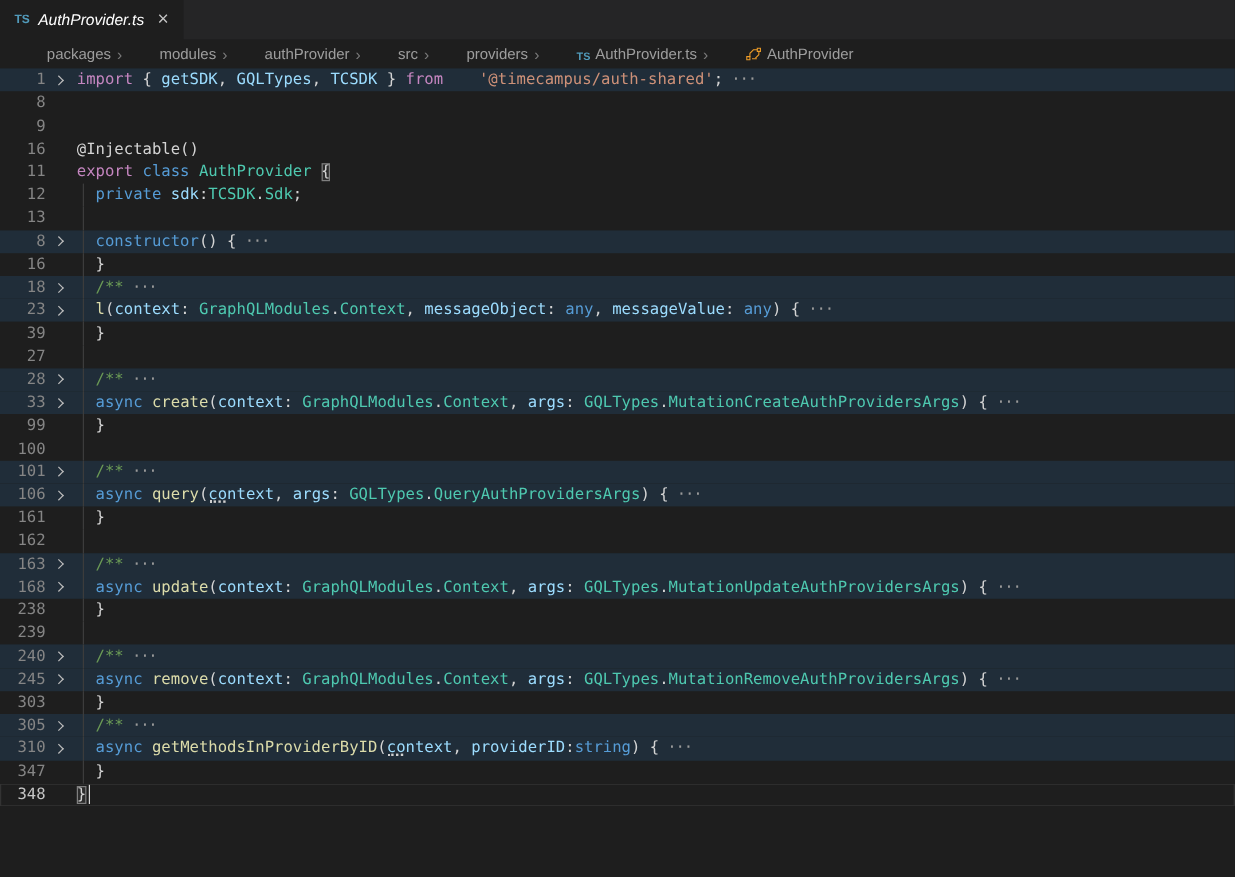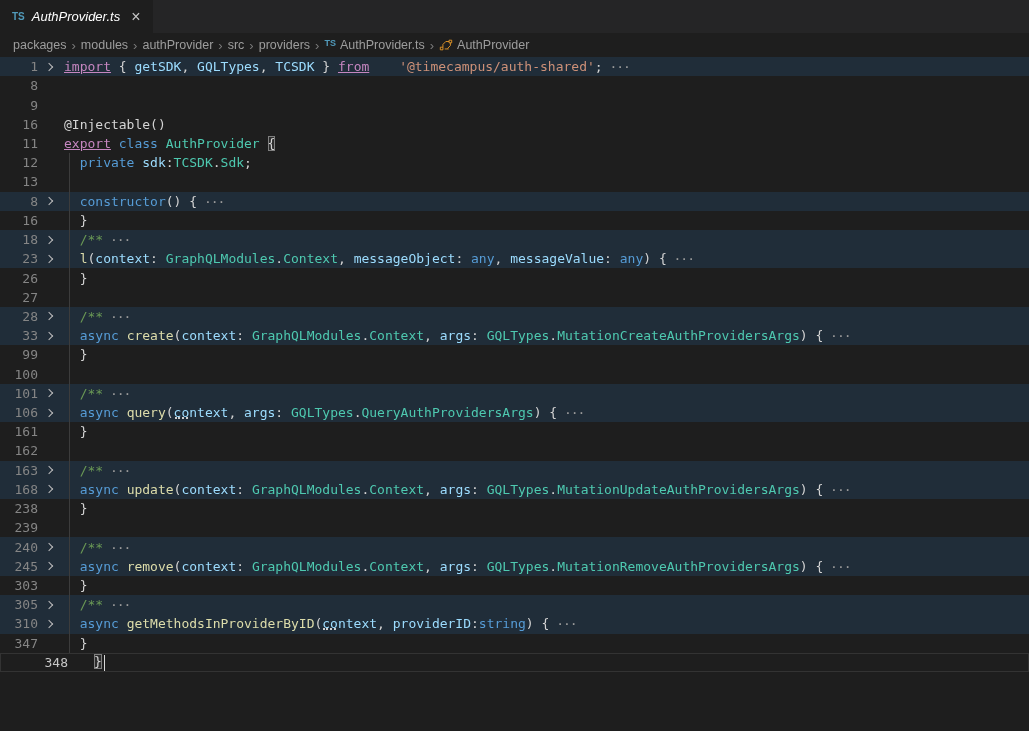--- a/index.html
+++ b/index.html
@@ -13,47 +13,47 @@
          gap:7px; padding:0 12px; min-width:140px; cursor:pointer; }
   .ts-badge { color:#519aba; font-weight:bold; font-size:10px;
               font-family:"Liberation Sans", sans-serif; letter-spacing:0; }
   .tab-label { color:#ffffff; font-style:italic; font-size:13px; }
   .tab-close { color:#c5c5c5; font-size:16px; line-height:1; margin-left:4px; cursor:pointer; }
 
   
   .breadcrumb { position:absolute; top:33px; left:0; right:0; height:24px;
                 background:#1e1e1e; display:flex; align-items:center;
                 padding-left:13px; font-size:12.5px; color:#9d9d9d; }
-  .bc-item { display:flex; align-items:flex-start; gap:4px; cursor:pointer; white-space:nowrap; }
+  .bc-item { display:flex; align-items:flex-end; gap:4px; cursor:pointer; white-space:nowrap;margin-left:26px; }
   .bc-sep { color:#7a7a7a; margin:0 5px; font-size:13px; }
   .bc-ts { color:#519aba; font-weight:bold; font-size:9px; }
   .bc-class-icon svg { display:block; }
 
   
   .editor { position:absolute; top:57px; left:0; right:0; bottom:0;
             background:#1e1e1e;
             font-family:"DejaVu Sans Mono","Liberation Mono",monospace;
             font-size:13px; }
   .line { position:relative; height:19.23px; display:flex; align-items:center;
           white-space:pre; }
   .line.hl { background:#202d39; }
-  .line.cur { box-shadow: inset 0 0 0 1px #333333; padding-left: 30px; }
+  .line.cur { box-shadow: inset 0 0 0 1px #333333; }
   .gutter { width:38px; text-align:right; color:#858585; flex:none;
             font-size:13px; user-select:none; }
   .line.cur .gutter { color:#c6c6c6; }
   .chev-cell { width:26px; flex:none; display:flex; align-items:center; }
   .chevron { width:6px; height:6px; border-top:1.4px solid #bcbcbc;
              border-right:1.4px solid #bcbcbc; transform:rotate(45deg);
              margin-left:8px; }
   .guide { position:absolute; left:69px; top:0; bottom:0; width:1px;
            background:#3c3c3c; pointer-events:none; }
   .code { position:relative; color:#d4d4d4; }
 
   .tok-kw   { color:#569cd6;text-align:right; }
-  .tok-ctrl { color:#c586c0;text-decoration:underline; }
+  .tok-ctrl { color:#c586c0; }
   .tok-fn   { color:#dcdcaa; }
   .tok-var  { color:#9cdcfe; }
   .tok-typ  { color:#4ec9b0; }
   .tok-str  { color:#ce9178;margin-left:22px; }
   .tok-com  { color:#6a9955; }
   .tok-pun  { color:#d4d4d4; }
   .tok-fold { color:#9a9a9a; letter-spacing:-1px; }
   .tok-punb { color:#d4d4d4; outline:1px solid #7f7f7f; outline-offset:-1px;
               background:rgba(110,110,110,0.18); }
   .tok-varh { color:#9cdcfe; position:relative; }
@@ -116,21 +116,21 @@
     <div class="line"><span class="gutter">8</span><span class="chev-cell"></span><span class="code"></span></div>
     <div class="line"><span class="gutter">9</span><span class="chev-cell"></span></div>
     <div class="line"><span class="gutter">16</span><span class="chev-cell"></span><span class="code"><span class="tok-pun">@Injectable()</span></span></div>
     <div class="line"><span class="gutter">11</span><span class="chev-cell"></span><span class="code"><span class="tok-ctrl">export</span><span class="tok-pun"> </span><span class="tok-kw">class</span><span class="tok-pun"> </span><span class="tok-typ">AuthProvider</span><span class="tok-pun"> </span><span class="tok-punb">{</span></span></div>
     <div class="line"><span class="gutter">12</span><span class="chev-cell"></span><span class="guide"></span><span class="code"><span class="tok-pun">  </span><span class="tok-kw">private</span><span class="tok-pun"> </span><span class="tok-var">sdk</span><span class="tok-pun">:</span><span class="tok-typ">TCSDK</span><span class="tok-pun">.</span><span class="tok-typ">Sdk</span><span class="tok-pun">;</span></span></div>
     <div class="line"><span class="gutter">13</span><span class="chev-cell"></span><span class="guide"></span><span class="code"></span></div>
     <div class="line hl"><span class="gutter">8</span><span class="chev-cell"><span class="chevron"></span></span><span class="guide"></span><span class="code"><span class="tok-pun">  </span><span class="tok-kw">constructor</span><span class="tok-pun">() {</span><span class="tok-fold"> ···</span></span></div>
     <div class="line"><span class="gutter">16</span><span class="chev-cell"></span><span class="guide"></span><span class="code"><span class="tok-pun">  }</span></span></div>
     <div class="line hl"><span class="gutter">18</span><span class="chev-cell"><span class="chevron"></span></span><span class="guide"></span><span class="code"><span class="tok-pun">  </span><span class="tok-com">/**</span><span class="tok-fold"> ···</span></span></div>
     <div class="line hl"><span class="gutter">23</span><span class="chev-cell"><span class="chevron"></span></span><span class="guide"></span><span class="code"><span class="tok-pun">  </span><span class="tok-fn">l</span><span class="tok-pun">(</span><span class="tok-var">context</span><span class="tok-pun">: </span><span class="tok-typ">GraphQLModules</span><span class="tok-pun">.</span><span class="tok-typ">Context</span><span class="tok-pun">, </span><span class="tok-var">messageObject</span><span class="tok-pun">: </span><span class="tok-kw">any</span><span class="tok-pun">, </span><span class="tok-var">messageValue</span><span class="tok-pun">: </span><span class="tok-kw">any</span><span class="tok-pun">) {</span><span class="tok-fold"> ···</span></span></div>
-    <div class="line"><span class="gutter">26</span><span class="chev-cell"></span><span class="guide"></span><span class="code"><span class="tok-pun">  }</span></span></div>
+    <div class="line"><span class="gutter">39</span><span class="chev-cell"></span><span class="guide"></span><span class="code"><span class="tok-pun">  }</span></span></div>
     <div class="line"><span class="gutter">27</span><span class="chev-cell"></span><span class="guide"></span><span class="code"></span></div>
     <div class="line hl"><span class="gutter">28</span><span class="chev-cell"><span class="chevron"></span></span><span class="guide"></span><span class="code"><span class="tok-pun">  </span><span class="tok-com">/**</span><span class="tok-fold"> ···</span></span></div>
     <div class="line hl"><span class="gutter">33</span><span class="chev-cell"><span class="chevron"></span></span><span class="guide"></span><span class="code"><span class="tok-pun">  </span><span class="tok-kw">async</span><span class="tok-pun"> </span><span class="tok-fn">create</span><span class="tok-pun">(</span><span class="tok-var">context</span><span class="tok-pun">: </span><span class="tok-typ">GraphQLModules</span><span class="tok-pun">.</span><span class="tok-typ">Context</span><span class="tok-pun">, </span><span class="tok-var">args</span><span class="tok-pun">: </span><span class="tok-typ">GQLTypes</span><span class="tok-pun">.</span><span class="tok-typ">MutationCreateAuthProvidersArgs</span><span class="tok-pun">) {</span><span class="tok-fold"> ···</span></span></div>
     <div class="line"><span class="gutter">99</span><span class="chev-cell"></span><span class="guide"></span><span class="code"><span class="tok-pun">  }</span></span></div>
     <div class="line"><span class="gutter">100</span><span class="chev-cell"></span><span class="guide"></span><span class="code"></span></div>
     <div class="line hl"><span class="gutter">101</span><span class="chev-cell"><span class="chevron"></span></span><span class="guide"></span><span class="code"><span class="tok-pun">  </span><span class="tok-com">/**</span><span class="tok-fold"> ···</span></span></div>
     <div class="line hl"><span class="gutter">106</span><span class="chev-cell"><span class="chevron"></span></span><span class="guide"></span><span class="code"><span class="tok-pun">  </span><span class="tok-kw">async</span><span class="tok-pun"> </span><span class="tok-fn">query</span><span class="tok-pun">(</span><span class="tok-varh">context</span><span class="tok-pun">, </span><span class="tok-var">args</span><span class="tok-pun">: </span><span class="tok-typ">GQLTypes</span><span class="tok-pun">.</span><span class="tok-typ">QueryAuthProvidersArgs</span><span class="tok-pun">) {</span><span class="tok-fold"> ···</span></span></div>
     <div class="line"><span class="gutter">161</span><span class="chev-cell"></span><span class="guide"></span><span class="code"><span class="tok-pun">  }</span></span></div>
     <div class="line"><span class="gutter">162</span><span class="chev-cell"></span><span class="guide"></span><span class="code"></span></div>
     <div class="line hl"><span class="gutter">163</span><span class="chev-cell"><span class="chevron"></span></span><span class="guide"></span><span class="code"><span class="tok-pun">  </span><span class="tok-com">/**</span><span class="tok-fold"> ···</span></span></div>

